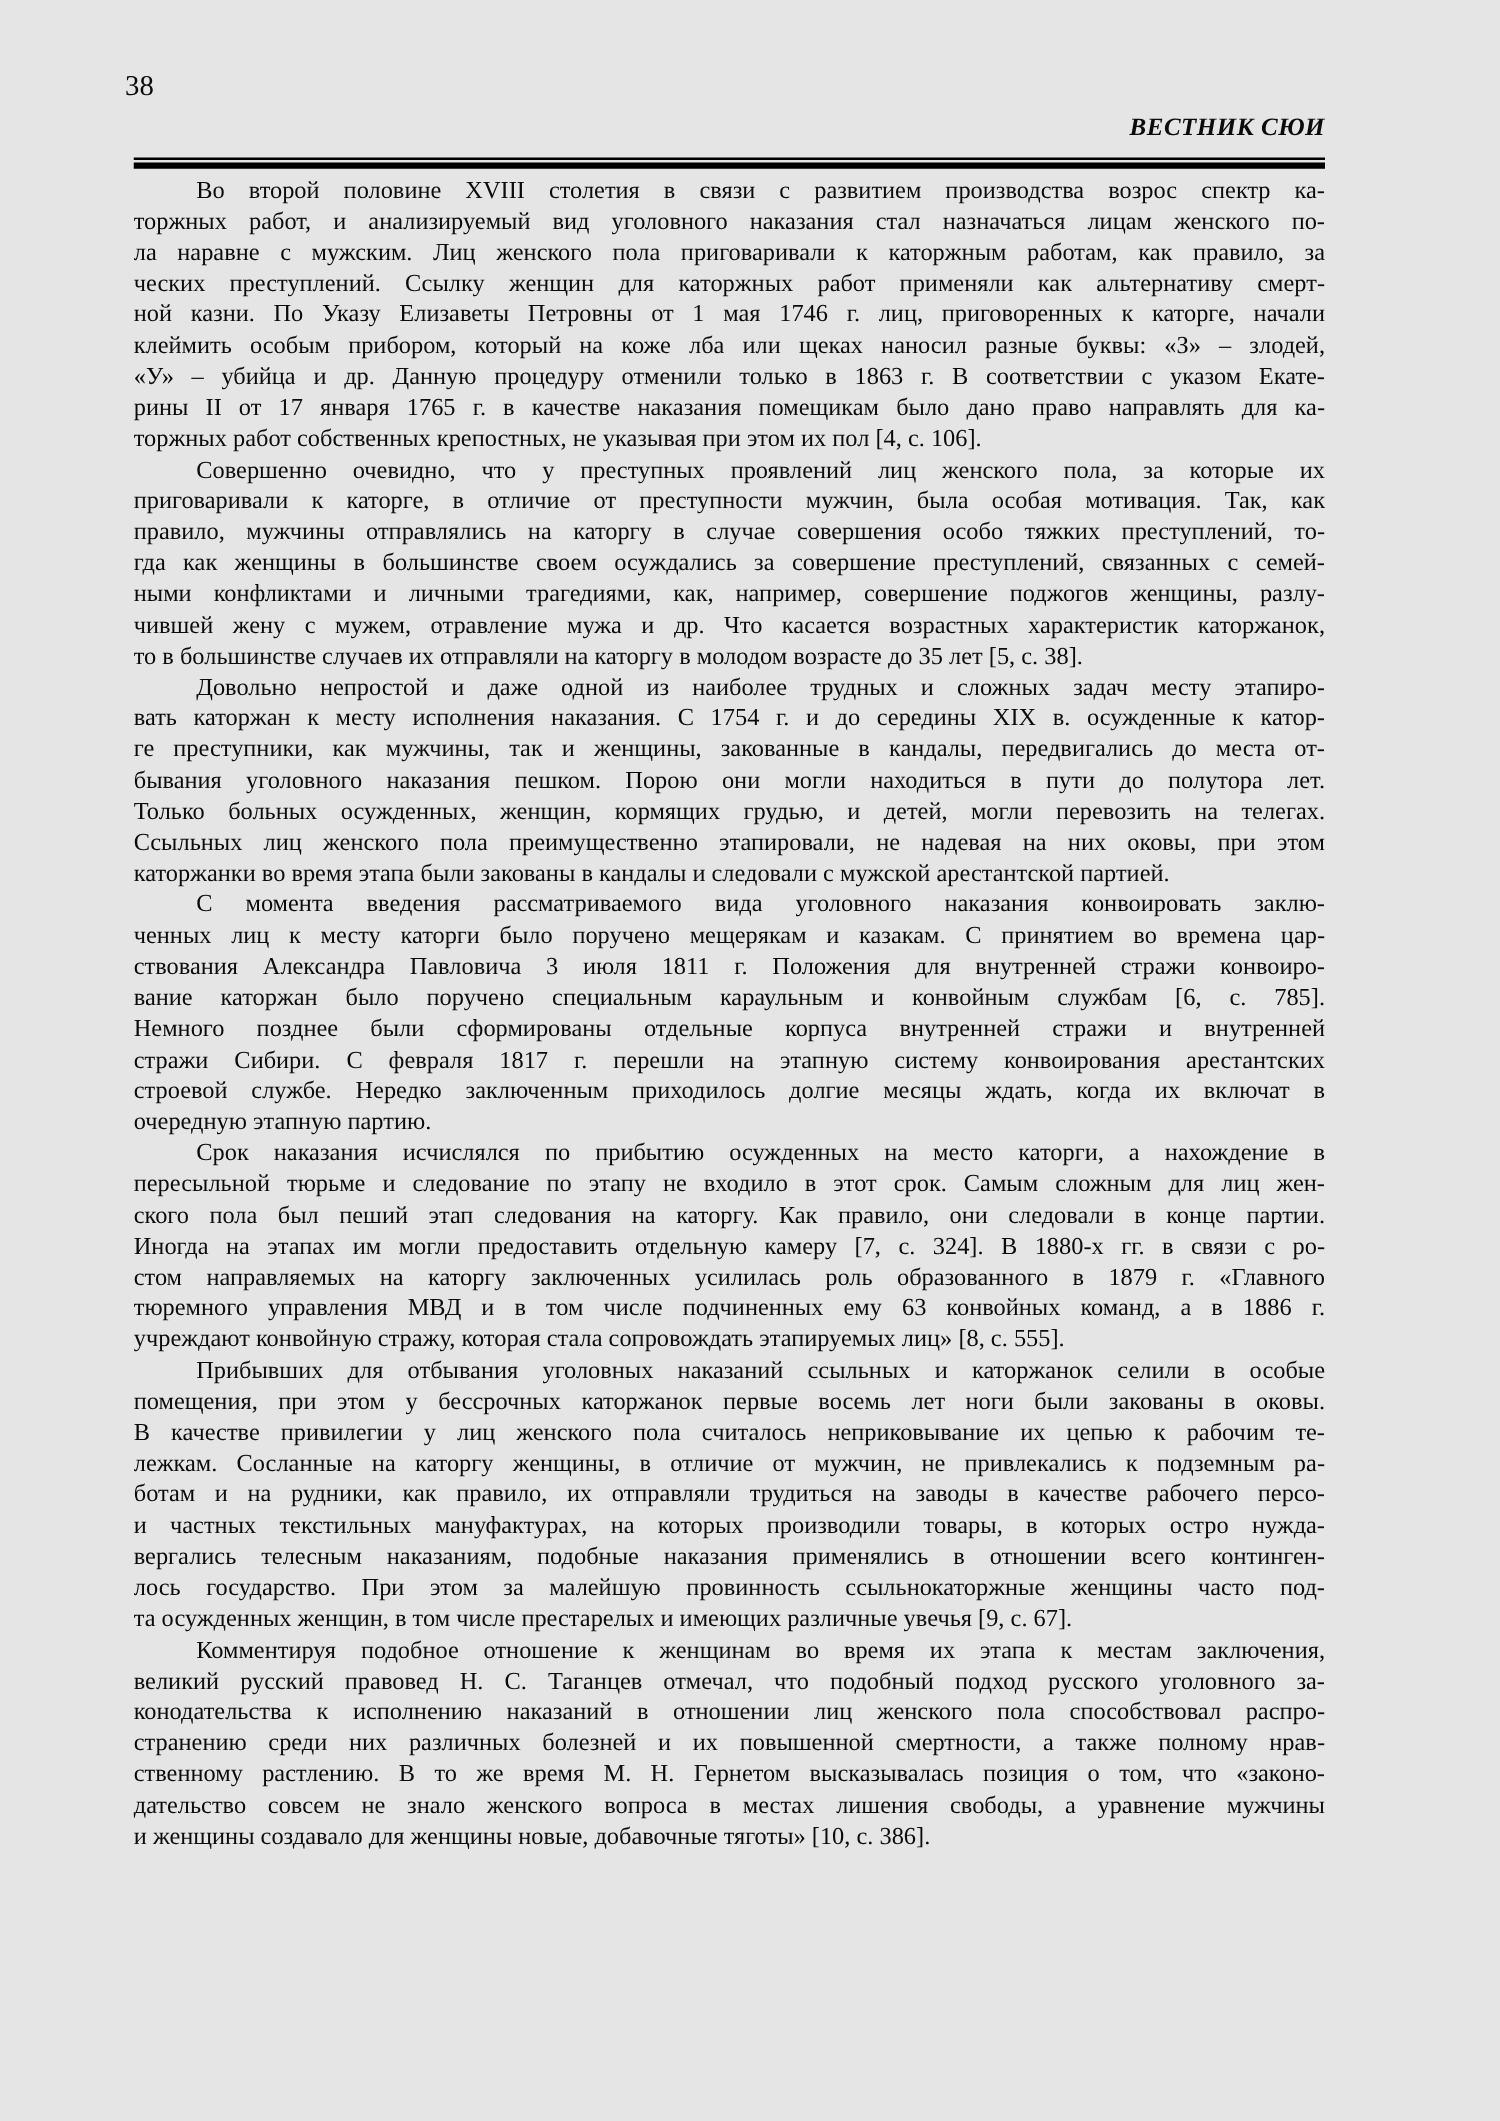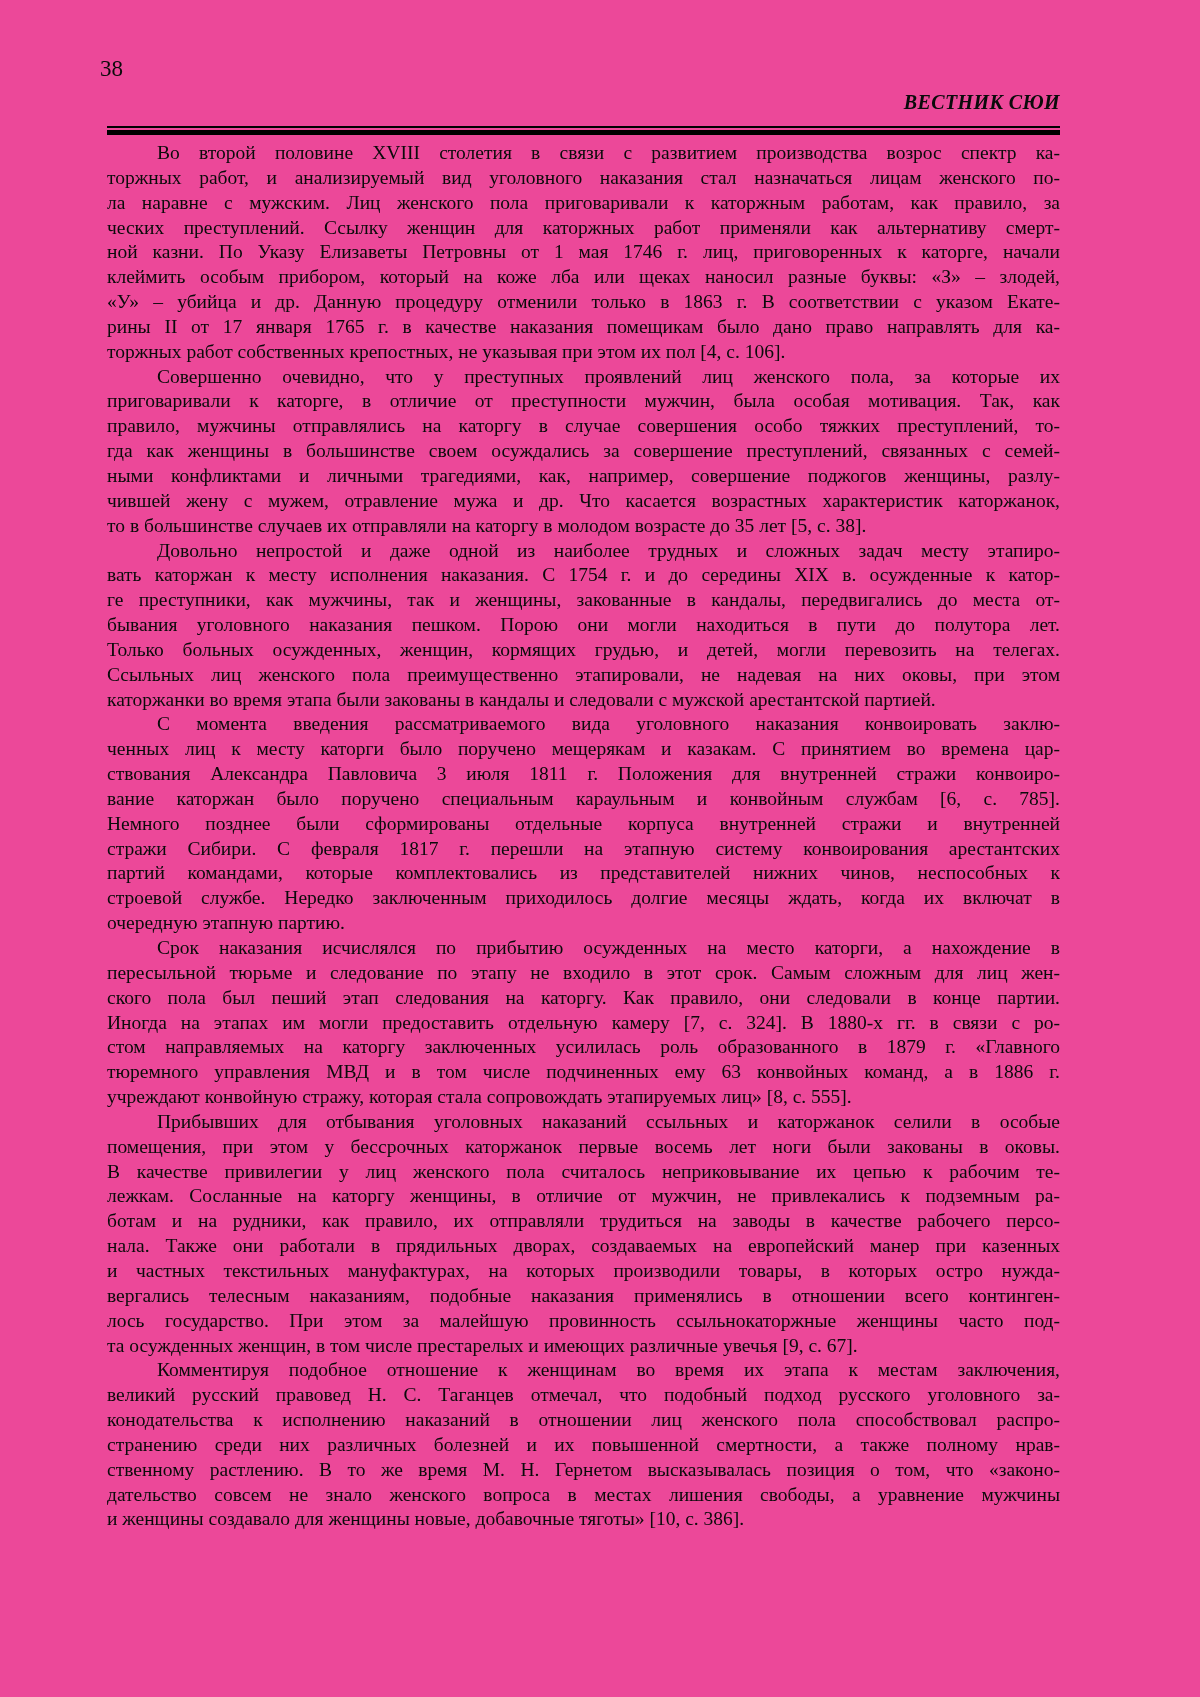--- a/index.html
+++ b/index.html
@@ -1,20 +1,20 @@
 <!DOCTYPE html>
 <html lang="ru"><head>
 <meta charset="utf-8">
 <style>
   html, body { margin: 0; padding: 0; background: #ffffff; }
   .page {
     position: relative;
     width: 1200px;
     height: 1697px;
-    background: #ec4899;
+    background: #e5e5e5;
     font-family: "Liberation Serif", "DejaVu Serif", serif;
     color: #0b0b0b;
     overflow: hidden;
   }
   .page-number {
     position: absolute;
     left: 100px;
     top: 56px;
     font-size: 23px;
     line-height: 26px;
@@ -103,40 +103,38 @@
         <div class="line">Ссыльных лиц женского пола преимущественно этапировали, не надевая на них оковы, при этом</div>
         <div class="line last">каторжанки во время этапа были закованы в кандалы и следовали с мужской арестантской партией.</div>
       </div>
       <div class="para">
         <div class="line first">С момента введения рассматриваемого вида уголовного наказания конвоировать заклю-</div>
         <div class="line">ченных лиц к месту каторги было поручено мещерякам и казакам. С принятием во времена цар-</div>
         <div class="line">ствования Александра Павловича 3 июля 1811 г. Положения для внутренней стражи конвоиро-</div>
         <div class="line">вание каторжан было поручено специальным караульным и конвойным службам [6, с. 785].</div>
         <div class="line">Немного позднее были сформированы отдельные корпуса внутренней стражи и внутренней</div>
         <div class="line">стражи Сибири. С февраля 1817 г. перешли на этапную систему конвоирования арестантских</div>
-        <div class="line">партий командами, которые комплектовались из представителей нижних чинов, неспособных к</div>
         <div class="line">строевой службе. Нередко заключенным приходилось долгие месяцы ждать, когда их включат в</div>
         <div class="line last">очередную этапную партию.</div>
       </div>
       <div class="para">
         <div class="line first">Срок наказания исчислялся по прибытию осужденных на место каторги, а нахождение в</div>
         <div class="line">пересыльной тюрьме и следование по этапу не входило в этот срок. Самым сложным для лиц жен-</div>
         <div class="line">ского пола был пеший этап следования на каторгу. Как правило, они следовали в конце партии.</div>
         <div class="line">Иногда на этапах им могли предоставить отдельную камеру [7, с. 324]. В 1880-х гг. в связи с ро-</div>
         <div class="line">стом направляемых на каторгу заключенных усилилась роль образованного в 1879 г. «Главного</div>
         <div class="line">тюремного управления МВД и в том числе подчиненных ему 63 конвойных команд, а в 1886 г.</div>
         <div class="line last">учреждают конвойную стражу, которая стала сопровождать этапируемых лиц» [8, с. 555].</div>
       </div>
       <div class="para">
         <div class="line first">Прибывших для отбывания уголовных наказаний ссыльных и каторжанок селили в особые</div>
         <div class="line">помещения, при этом у бессрочных каторжанок первые восемь лет ноги были закованы в оковы.</div>
         <div class="line">В качестве привилегии у лиц женского пола считалось неприковывание их цепью к рабочим те-</div>
         <div class="line">лежкам. Сосланные на каторгу женщины, в отличие от мужчин, не привлекались к подземным ра-</div>
         <div class="line">ботам и на рудники, как правило, их отправляли трудиться на заводы в качестве рабочего персо-</div>
-        <div class="line">нала. Также они работали в прядильных дворах, создаваемых на европейский манер при казенных</div>
         <div class="line">и частных текстильных мануфактурах, на которых производили товары, в которых остро нужда-</div>
         <div class="line">вергались телесным наказаниям, подобные наказания применялись в отношении всего континген-</div>
         <div class="line">лось государство. При этом за малейшую провинность ссыльнокаторжные женщины часто под-</div>
         <div class="line last">та осужденных женщин, в том числе престарелых и имеющих различные увечья [9, с. 67].</div>
       </div>
       <div class="para">
         <div class="line first">Комментируя подобное отношение к женщинам во время их этапа к местам заключения,</div>
         <div class="line">великий русский правовед Н. С. Таганцев отмечал, что подобный подход русского уголовного за-</div>
         <div class="line">конодательства к исполнению наказаний в отношении лиц женского пола способствовал распро-</div>
         <div class="line">странению среди них различных болезней и их повышенной смертности, а также полному нрав-</div>

